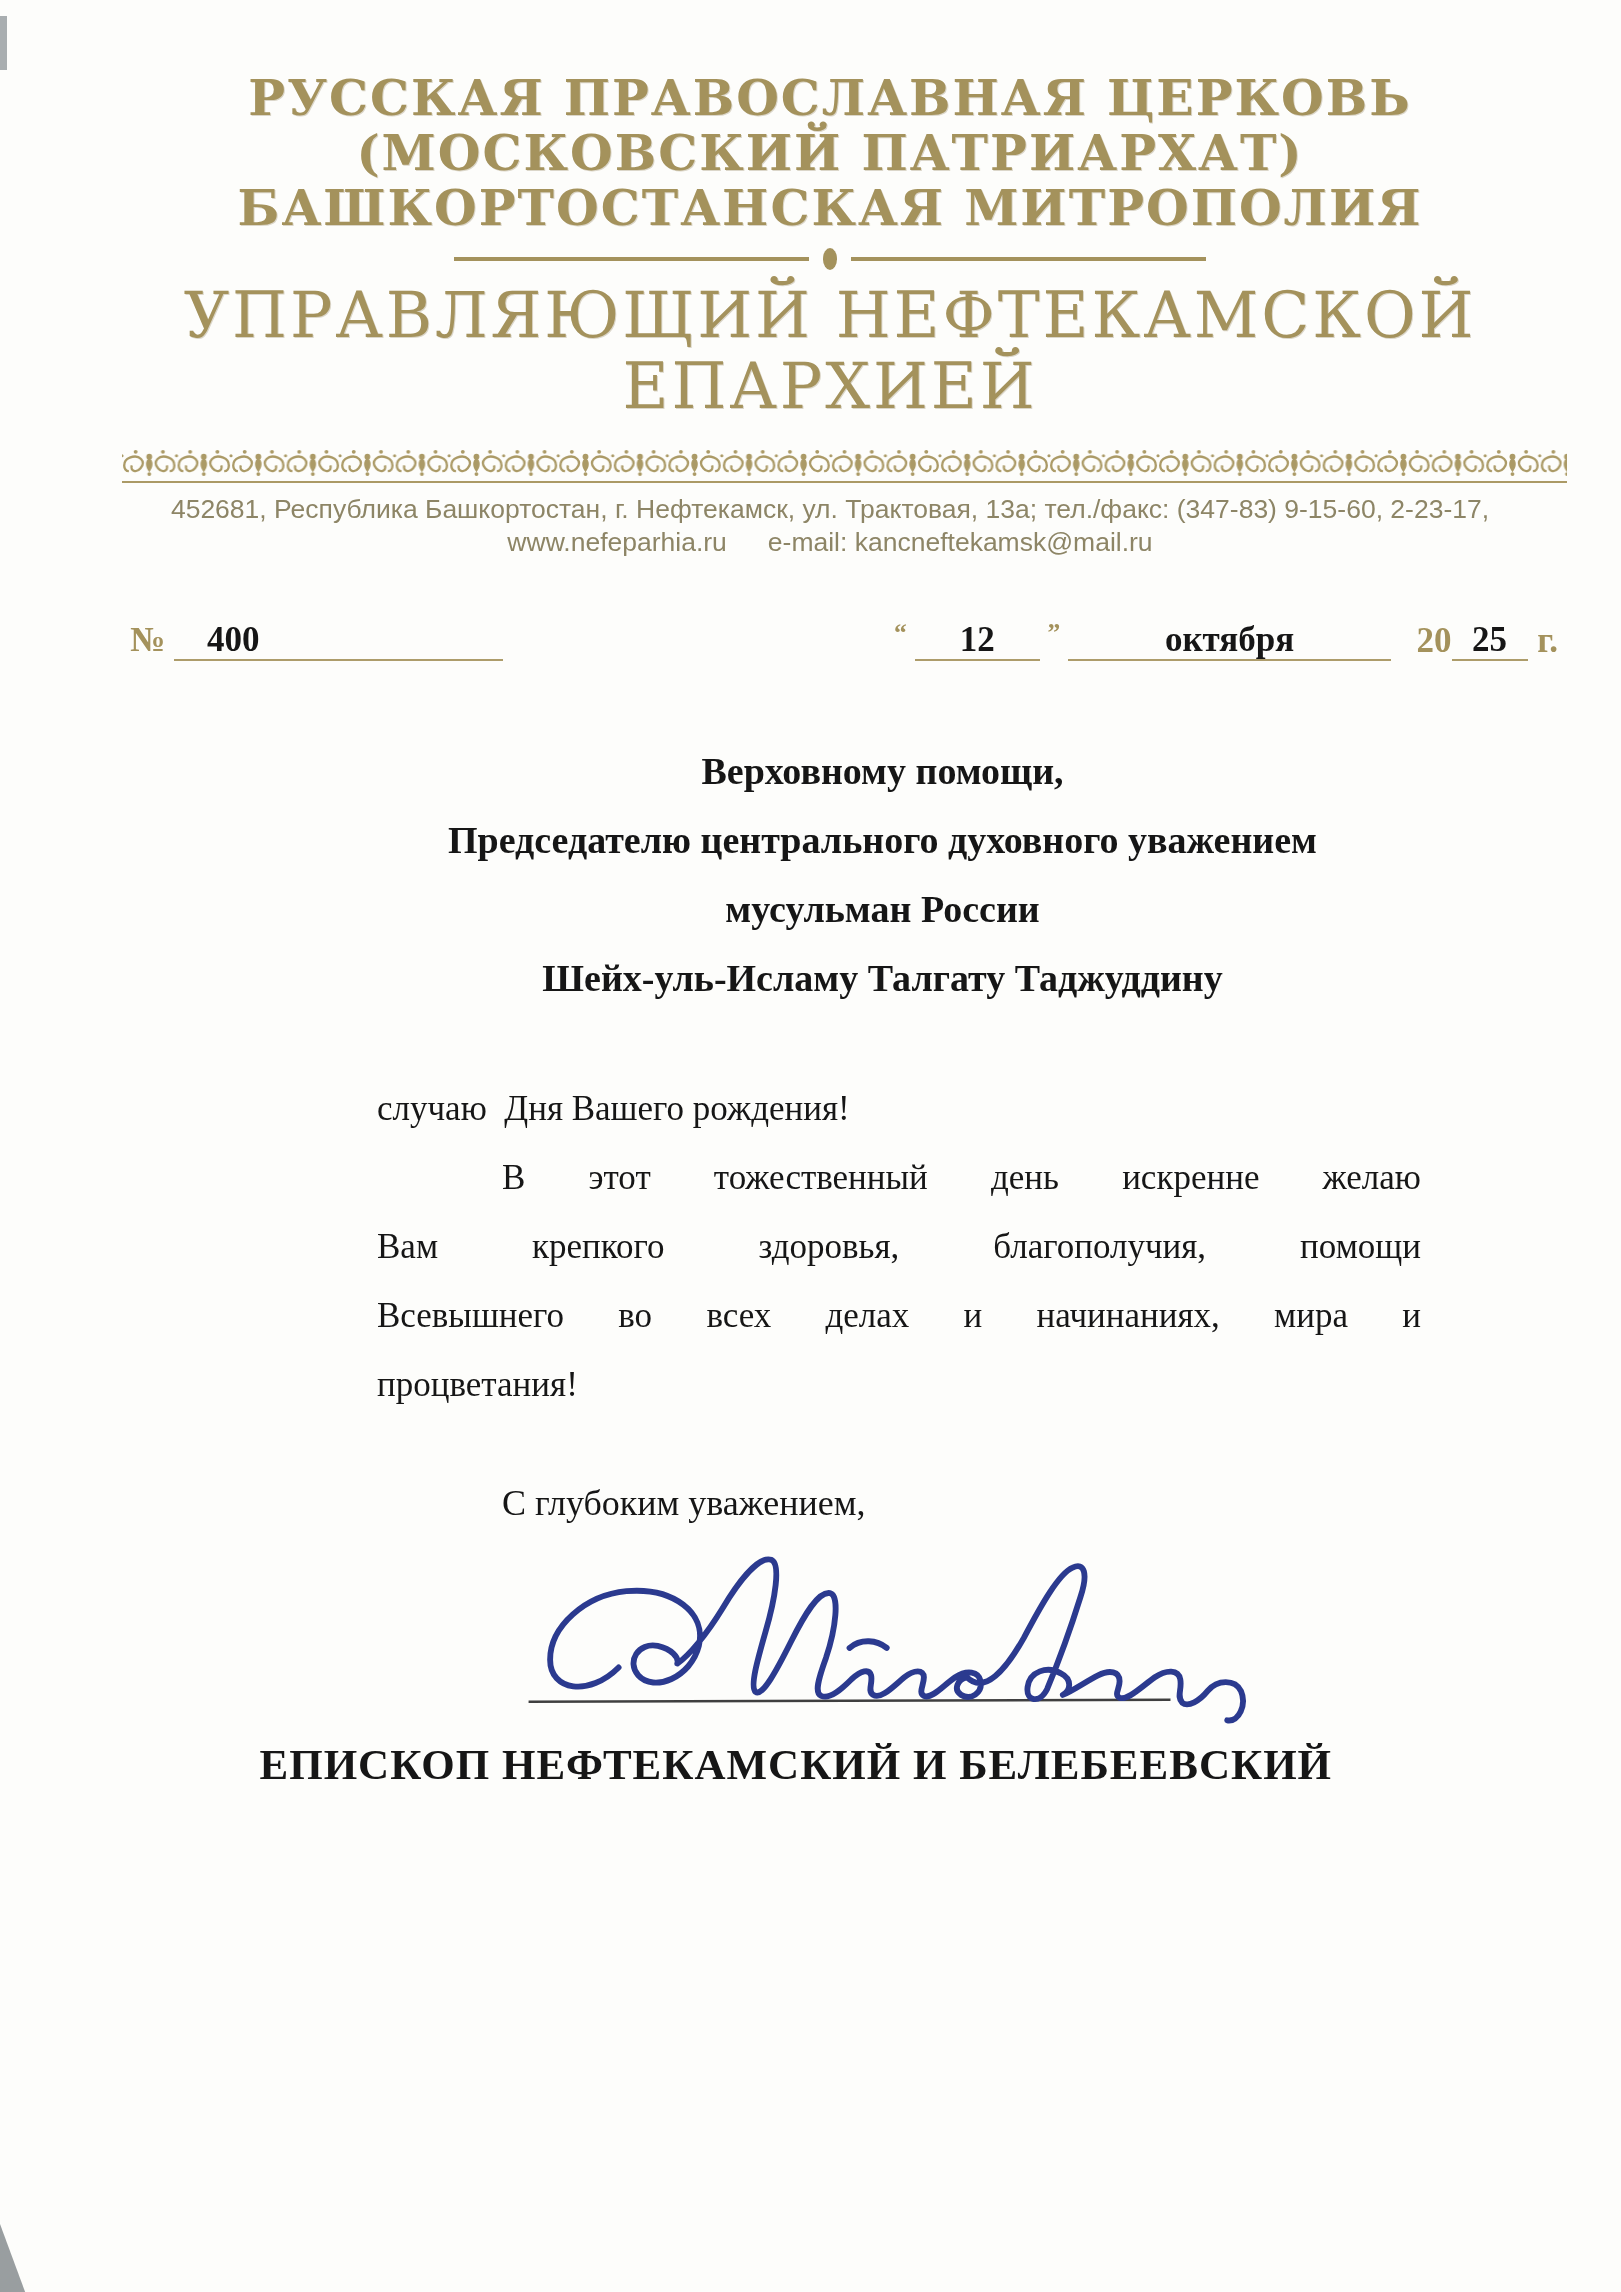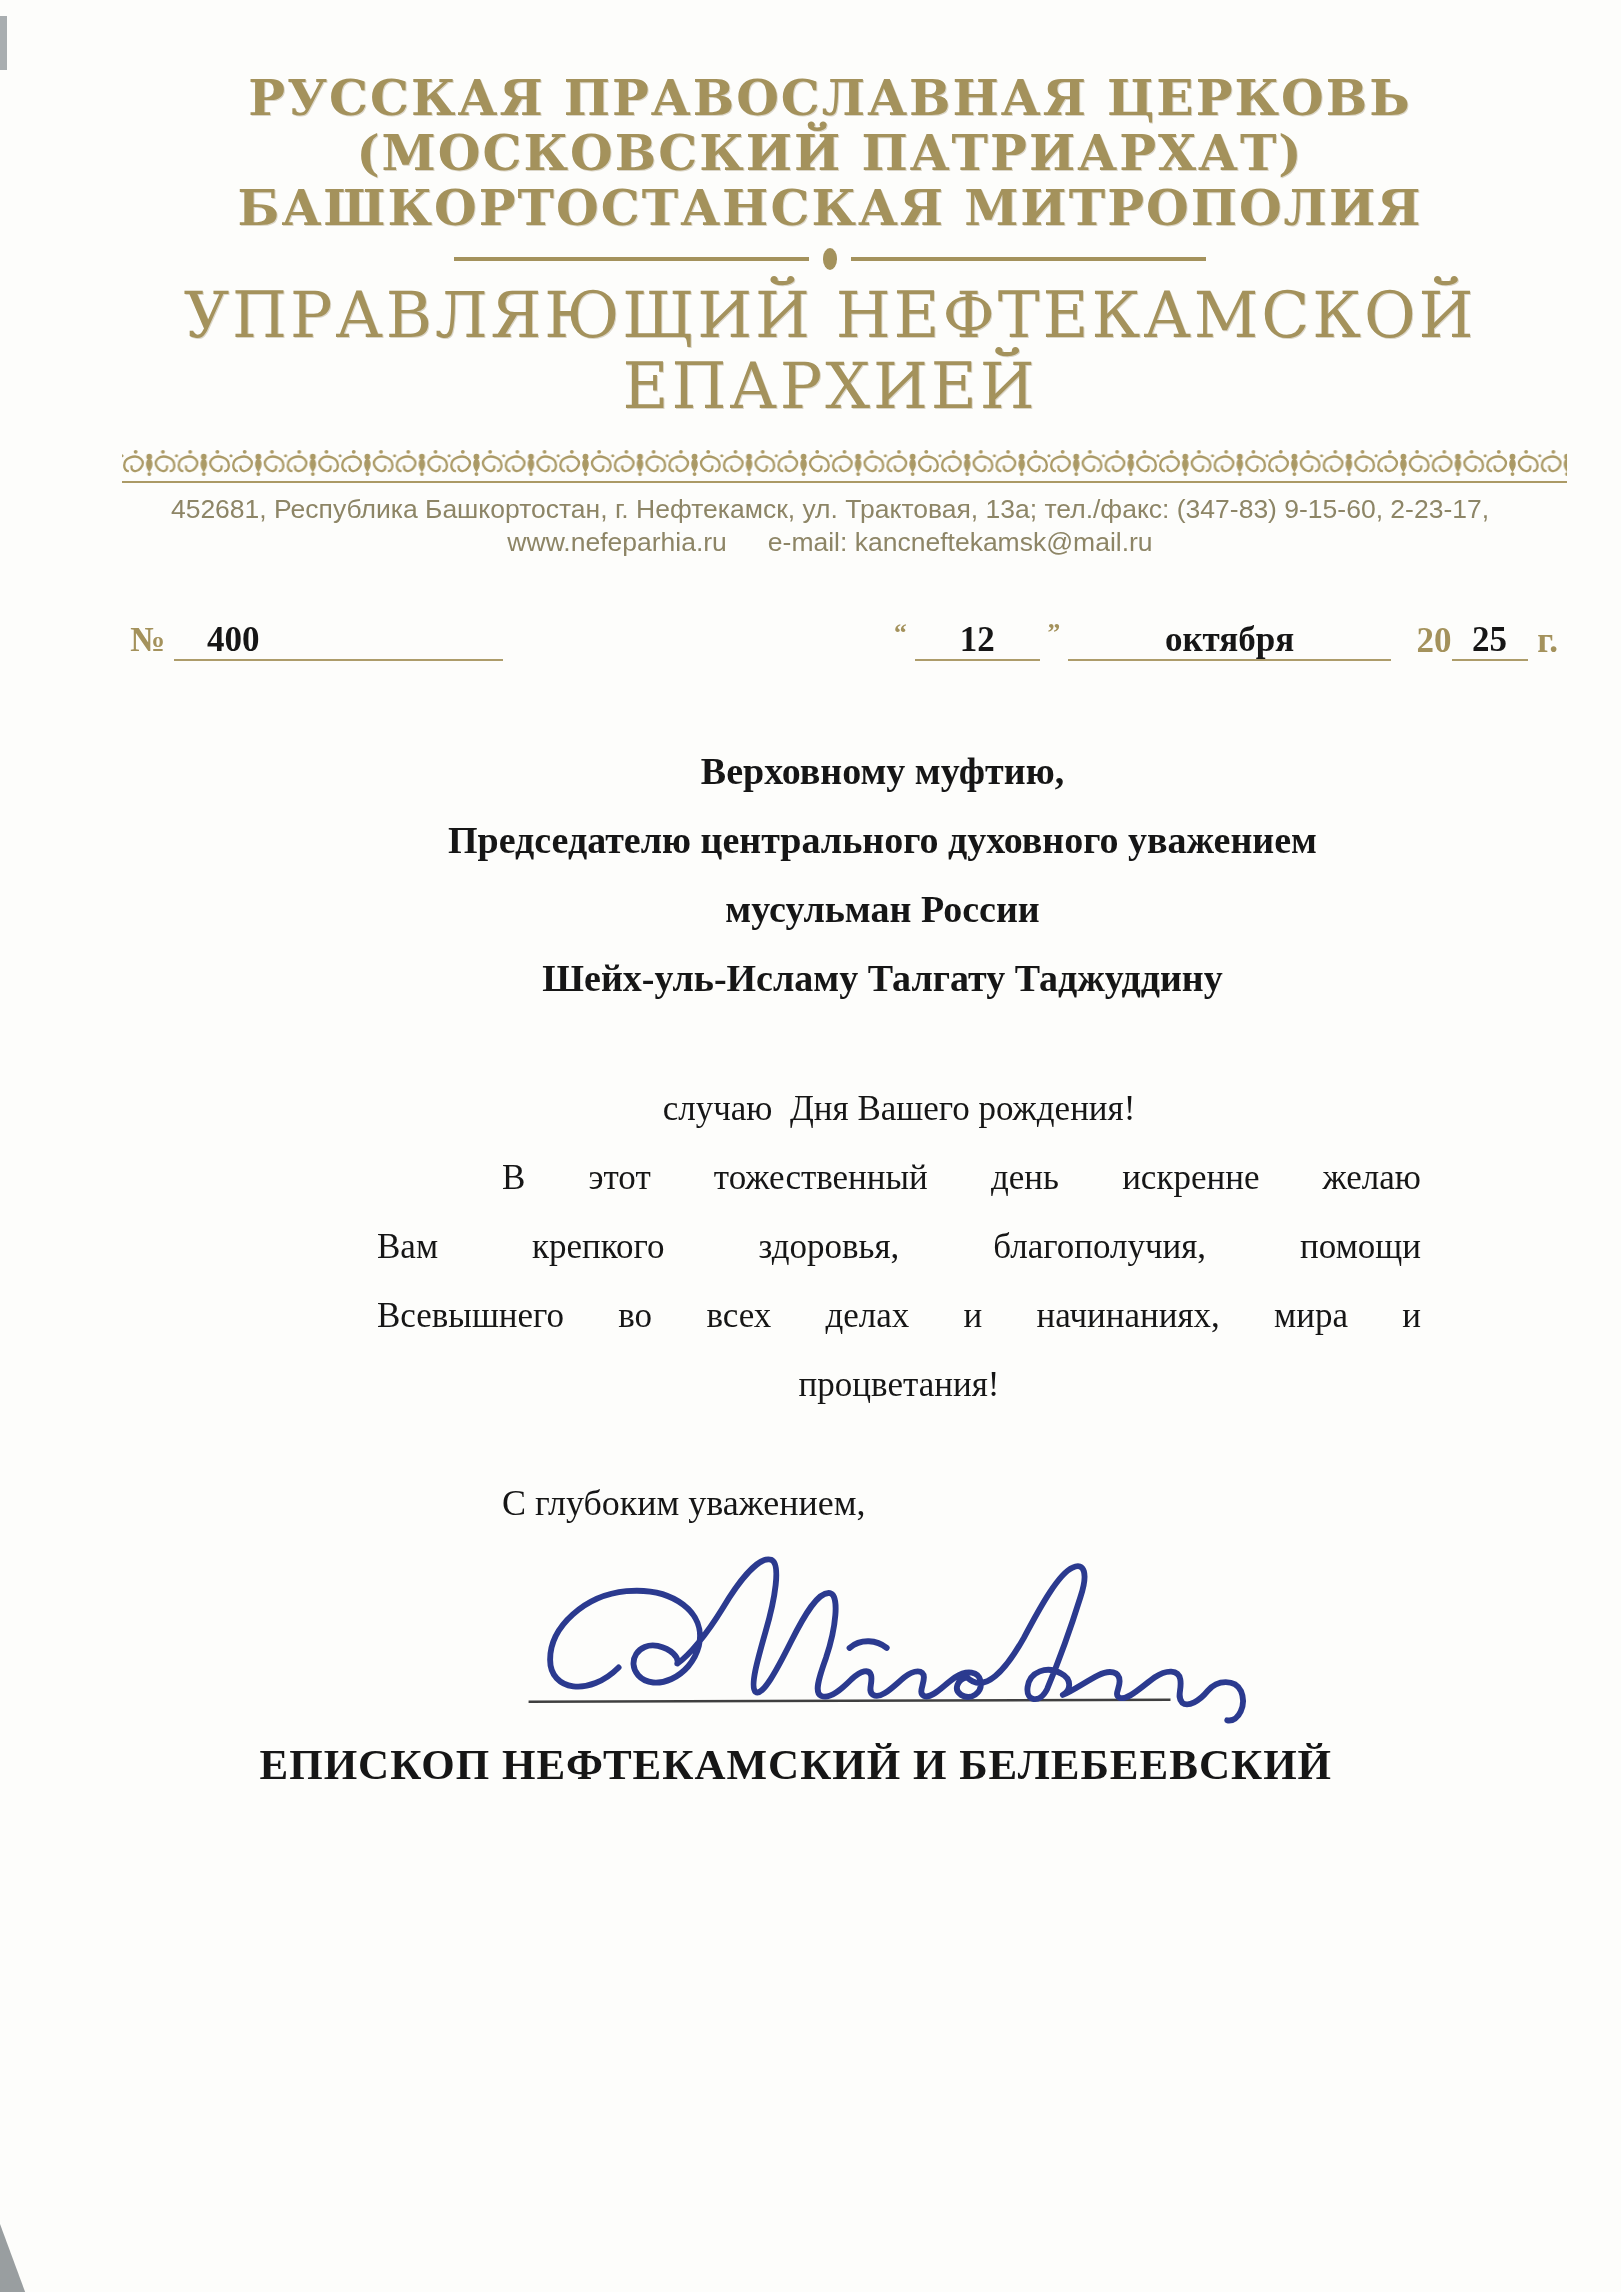--- a/index.html
+++ b/index.html
@@ -41,21 +41,21 @@
   .yr-label { margin-left:9.8px; }
 
   
   .recipient { margin-left:304px; width:1157px; margin-top:76px; text-align:center;
                font-weight:bold; font-size:38px; line-height:69px; }
 
   
   .body-col { margin-left:377px; width:1044px; }
   .salutation { margin-top:147px; text-align:center; font-weight:bold; font-size:39px; }
   .body-text { margin-top:61px; }
-  .body-line { font-size:35px; line-height:69px; white-space:pre-wrap;text-align:center; }
+  .body-line { font-size:35px; line-height:69px; white-space:pre-wrap; }
   .just { text-align:justify; text-align-last:justify; }
   .indent { text-indent:125px; }
   .closing { margin-top:63px; padding-left:125px; font-size:36px; }
 
   
   .sig-block { margin-top:27.4px; margin-left:524px; width:745px; height:182px; }
   .sig-block svg { display:block; width:745px; height:182px; }
   .signer-title { margin-top:5.9px; text-align:center; font-weight:bold; font-size:43px;
                   letter-spacing:1px; transform:translateX(-14.7px); }
 </style>
@@ -121,21 +121,21 @@
       <span class="u day-u">12</span>
       <span class="q">”</span>
       <span class="u month-u">октября</span>
       <span class="gold" style="margin-left:25.5px">20</span>
       <span class="u year-u">25</span>
       <span class="gold yr-label">г.</span>
     </div>
   </div>
 
   <div class="recipient">
-    <div>Верховному муфтию,</div>
+    <div>Верховному помощи,</div>
     <div>Председателю центрального духовного уважением</div>
     <div>мусульман России</div>
     <div>Шейх-уль-Исламу Талгату Таджуддину</div>
   </div>
 
   <div class="body-col">
 
     <div class="body-text">
       <div class="body-line">случаю  Дня Вашего рождения!</div>
       <div class="body-line just indent">В этот тожественный день искренне желаю</div>

